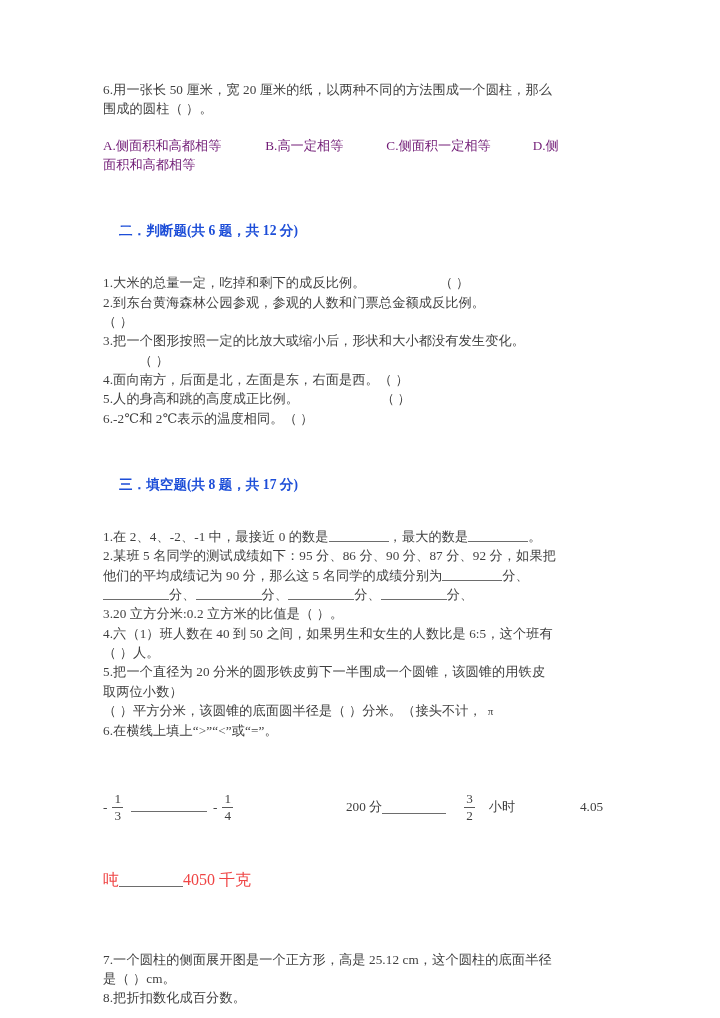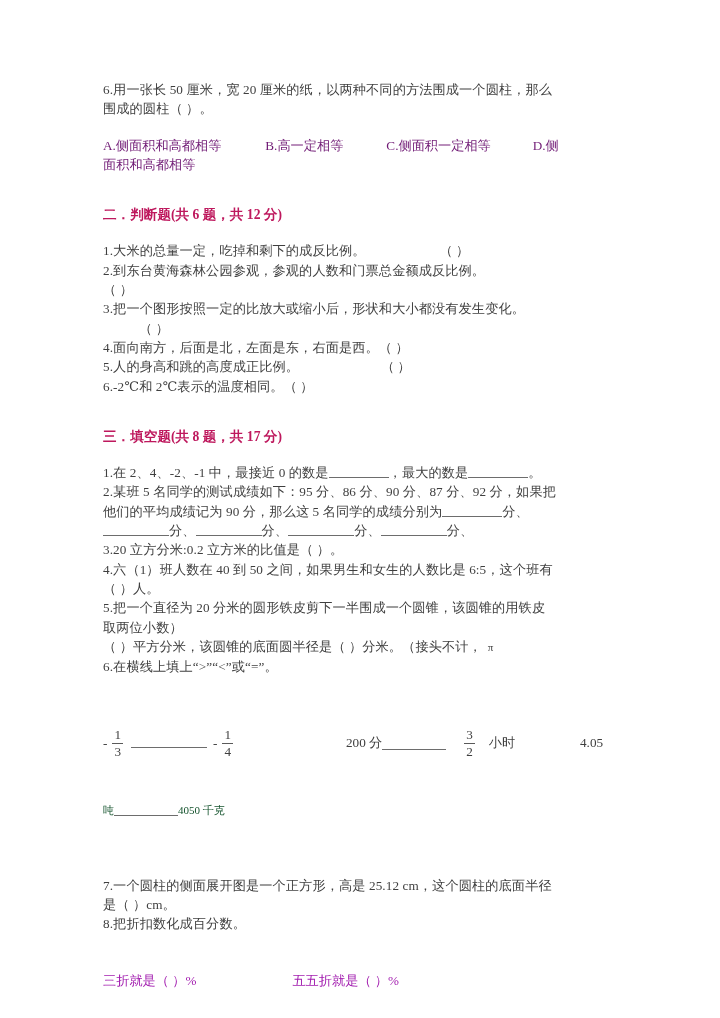--- a/index.html
+++ b/index.html
@@ -33,22 +33,22 @@
     line-height: 19.3px;
     color: #3f3f3f;
     text-align: justify;
     margin: 0;
     letter-spacing: 0.1px;
   }
   .sec-head {
     font-size: 13.6px;
     line-height: 19.3px;
     font-weight: bold;
-    color: #be185d;
-    margin: 0;
+    color: #1d4ed8;
+    margin: 16px;
   }
   .gap-md { height: 17px; }
   .gap-lg { height: 24px; }
   .gap-xl { height: 31px; }
   .gap-xxl { height: 44px; }
 
   .opts {
     font-size: 13.2px;
     line-height: 19.3px;
     color: #701a75;
@@ -97,23 +97,23 @@
     top: 4px;
   }
   .inline-blank {
     display: inline-block;
     width: 64px;
     border-bottom: 1px solid #6d6d6d;
     height: 0.85em;
     vertical-align: -2px;
   }
   .tonrow {
-    font-size: 11px;
-    line-height: 19.3px;
-    color: #14532d;
+    font-size: 16px;
+    line-height: 19.3px;
+    color: #ef4444;
   }
   .discount-row {
     font-size: 13.2px;
     line-height: 19.3px;
     color: #a21caf;
   }
   .disc-sp { display: inline-block; width: 96px; }
 </style>
 </head>
 <body>

